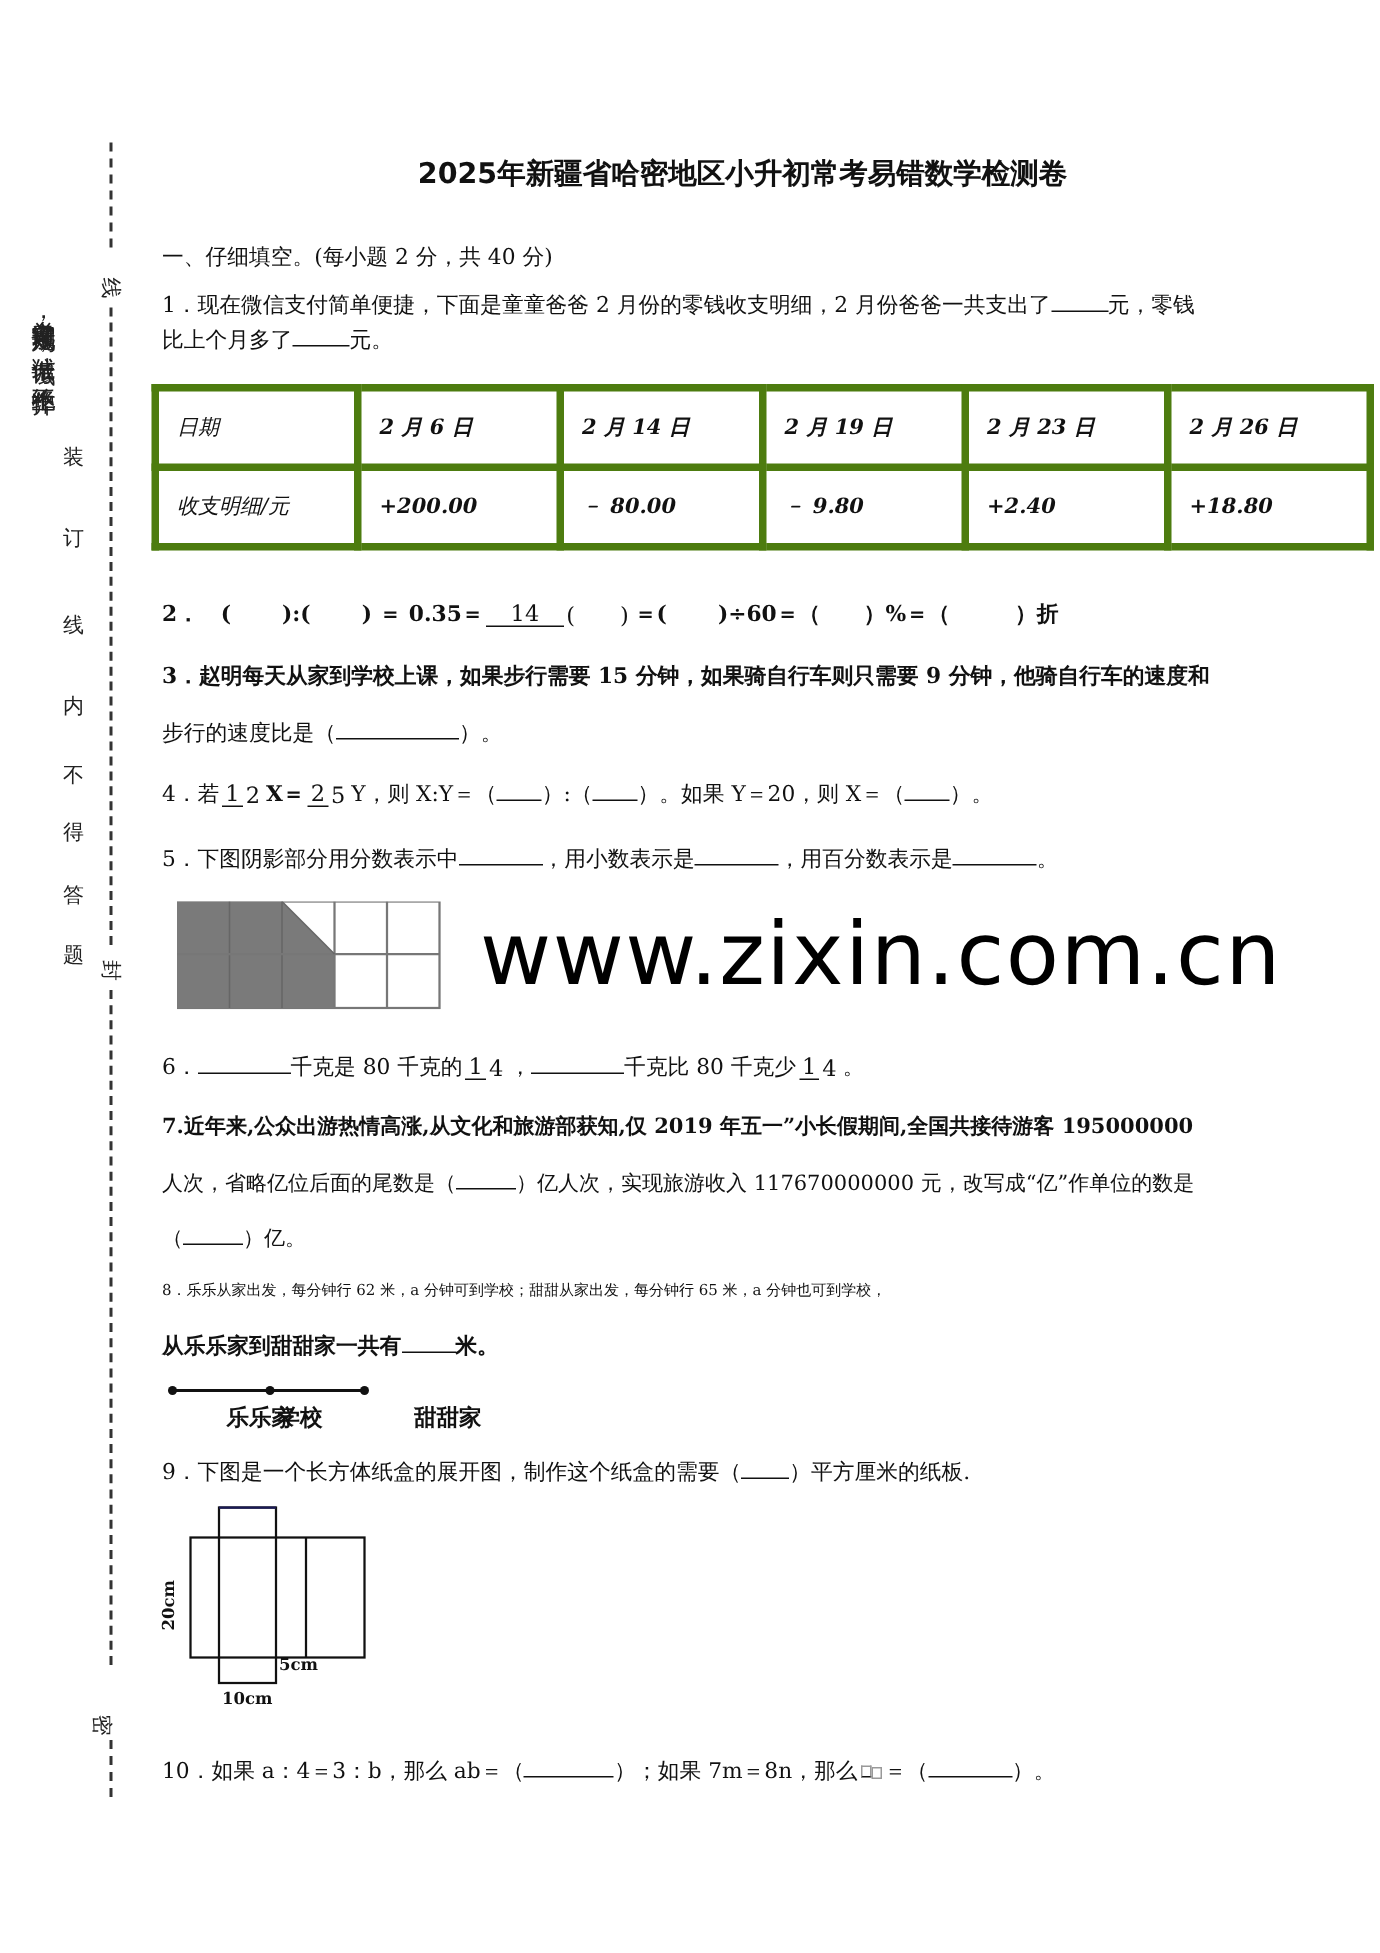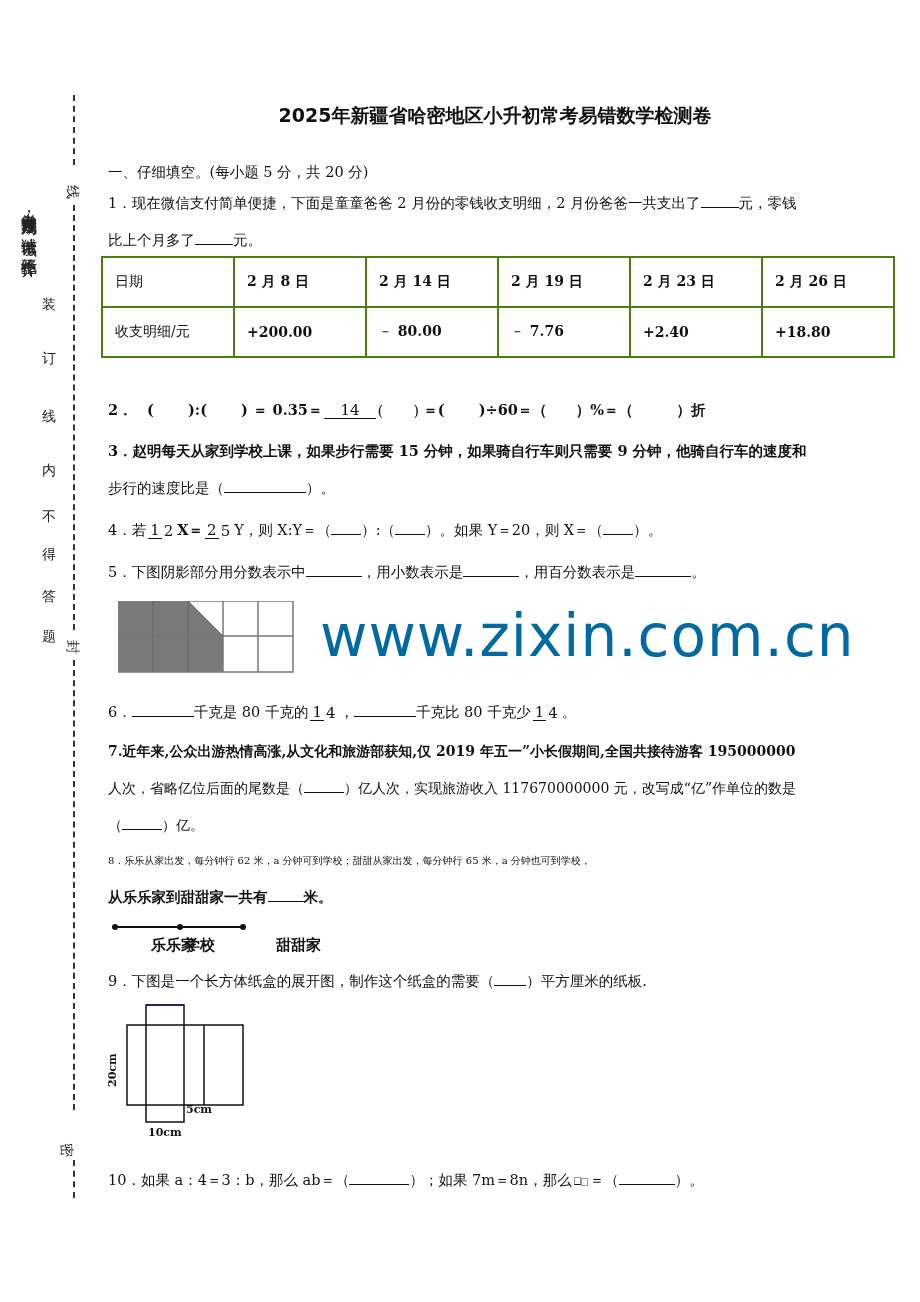--- a/index.html
+++ b/index.html
@@ -14,24 +14,24 @@
   
   .title { position:absolute; top:103px; left:0; width:990px; text-align:center;
            font-family:"DejaVu Sans", "Liberation Sans", sans-serif; font-weight:bold; font-size:19px; }
   .line { position:absolute; left:108px; font-size:14.5px; white-space:nowrap; line-height:20px; }
   .b { font-weight:bold; }
   .blank { display:inline-block; border-bottom:1px solid #111; height:14px; vertical-align:baseline; }
   .frac { display:inline-flex; flex-direction:row; align-items:center; vertical-align:middle; line-height:1; margin:0 2px; }
   .frac .num { padding:0 2px; border-bottom:1px solid #111; font-size:15px; }
   .frac .den { padding:0 2px; font-size:15px; }
   table.t { position:absolute; left:101px; top:256px; border-collapse:collapse; }
-  table.t td { border:2px solid #4d7c0f; height:48px; padding:0 0 0 12px; font-size:14px; text-align:left; }
+  table.t td { border:5px solid #4d7c0f; height:48px; padding:0 0 0 12px; font-size:14px; text-align:left;font-style:italic; }
   .shaded { position:absolute; left:118px; top:601px; }
   .watermark { position:absolute; left:320px; top:602px; font-family:"DejaVu Sans","Liberation Sans",sans-serif;
-               font-size:58px; color:#0369a1; letter-spacing:1px; }
+               font-size:58px; color:#000000; letter-spacing:1px; }
 </style>
 </head>
 <body>
 
 <div>
   <div class="dash" style="top:95px;height:70px;"></div>
   <div class="margin-char" style="left:66px;top:185px;transform:rotate(90deg);">线</div>
   <div class="dash" style="top:205px;height:425px;"></div>
   <div class="margin-char" style="left:66px;top:640px;transform:rotate(90deg);">封</div>
   <div class="dash" style="top:660px;height:450px;"></div>
@@ -45,44 +45,44 @@
   <div class="spread" style="top:408px;">线</div>
   <div class="spread" style="top:462px;">内</div>
   <div class="spread" style="top:508px;">不</div>
   <div class="spread" style="top:546px;">得</div>
   <div class="spread" style="top:588px;">答</div>
   <div class="spread" style="top:628px;">题</div>
 </div>
 
 <div class="title">2025年新疆省哈密地区小升初常考易错数学检测卷</div>
 
-<div class="line" style="top:162px;">一、仔细填空。(每小题 5 分，共 20 分)</div>
+<div class="line" style="top:162px;">一、仔细填空。(每小题 2 分，共 40 分)</div>
 
 <div class="line" style="top:193px;">
   <span>1．现在微信支付简单便捷，下面是童童爸爸 2 月份的零钱收支明细，2 月份爸爸一共支出了</span><span class="blank" style="width:38px;"></span><span>元，零钱</span>
 </div>
-<div class="line" style="top:230px;text-align:right;">
+<div class="line" style="top:216px;text-align:right;">
   <span>比上个月多了</span><span class="blank" style="width:38px;"></span><span>元。</span>
 </div>
 
 <table class="t">
   <tbody>
       <tr>
     <td style="width:118px;">日期</td>
-    <td style="width:118px;" class="b">2 月 8 日</td>
+    <td style="width:118px;" class="b">2 月 6 日</td>
     <td style="width:118px;" class="b">2 月 14 日</td>
     <td style="width:118px;" class="b">2 月 19 日</td>
     <td style="width:118px;" class="b">2 月 23 日</td>
     <td style="width:118px;" class="b">2 月 26 日</td>
   </tr>
   <tr>
     <td>收支明细/元</td>
     <td class="b">+200.00</td>
     <td class="b">﹣ 80.00</td>
-    <td class="b">﹣ 7.76</td>
+    <td class="b">﹣ 9.80</td>
     <td class="b">+2.40</td>
     <td class="b">+18.80</td>
   </tr>
 </tbody>
   </table>
 
 <div class="line b" style="top:390px;height:40px;line-height:40px;">
   <span>2．　(　　 ):(　　 ) ＝ 0.35＝</span><span class="frac" style="font-weight:normal;">
       <span class="num" style="padding:0 16px;">14</span>
       <span class="den">(　　)</span>

